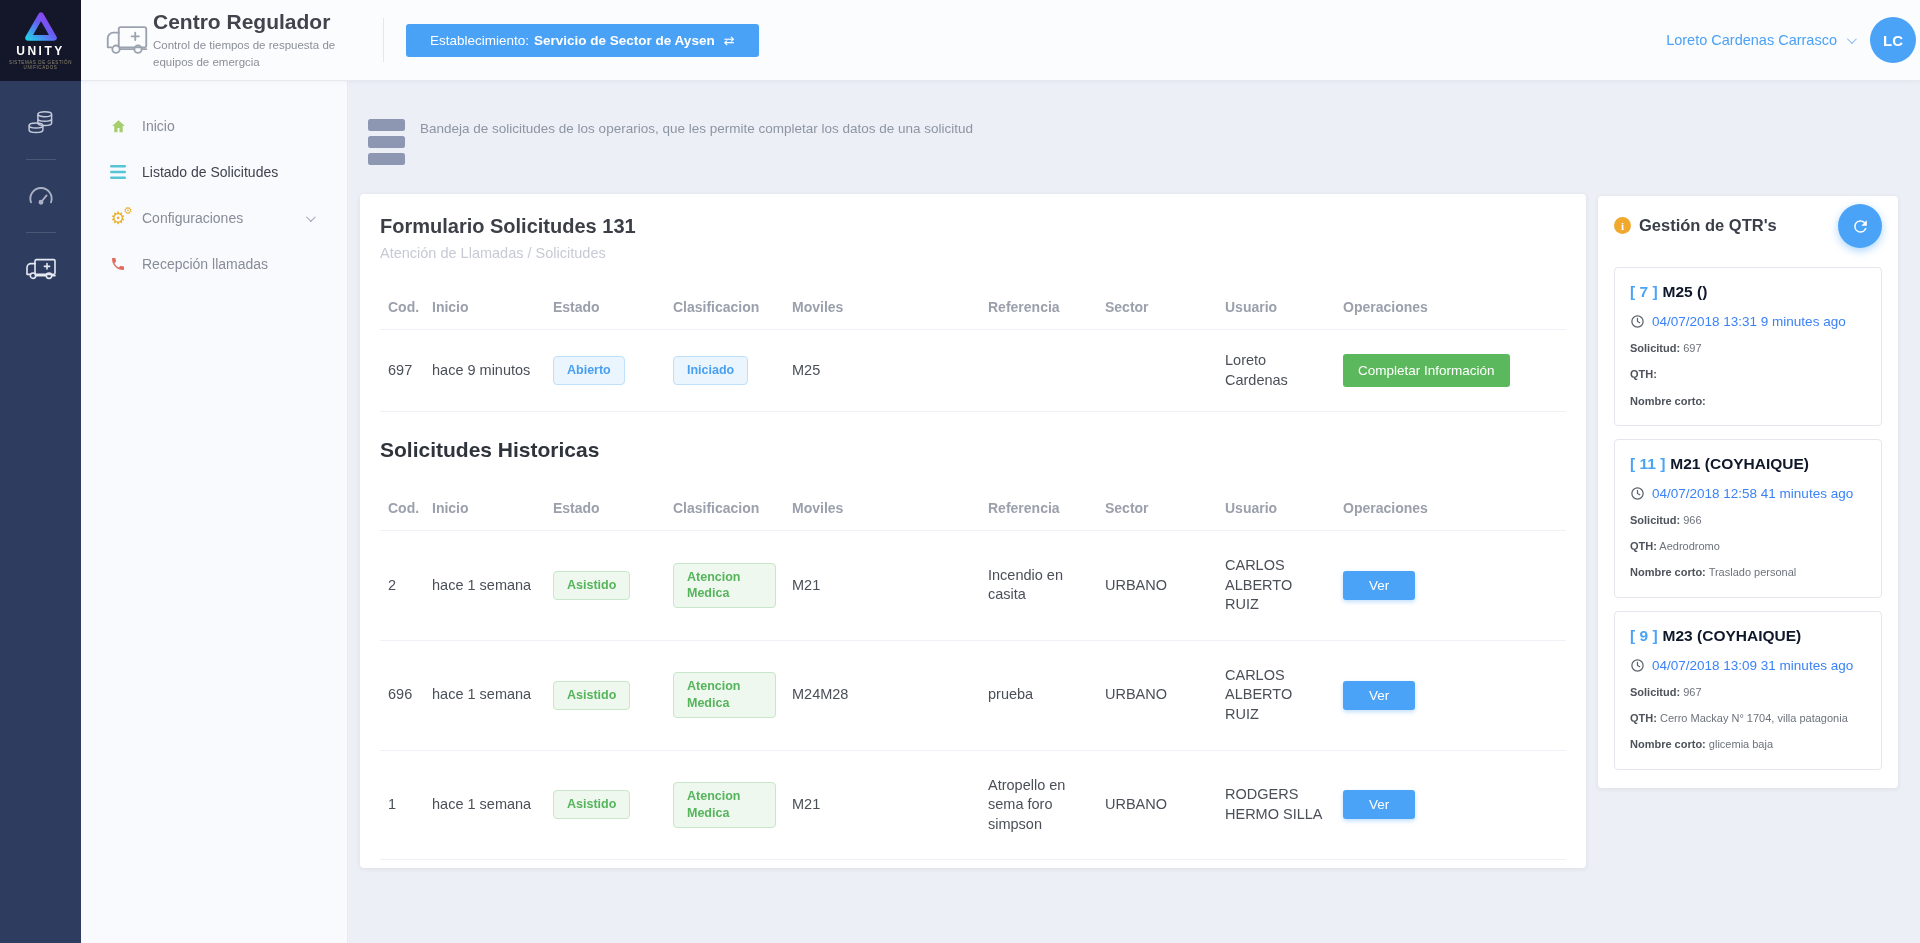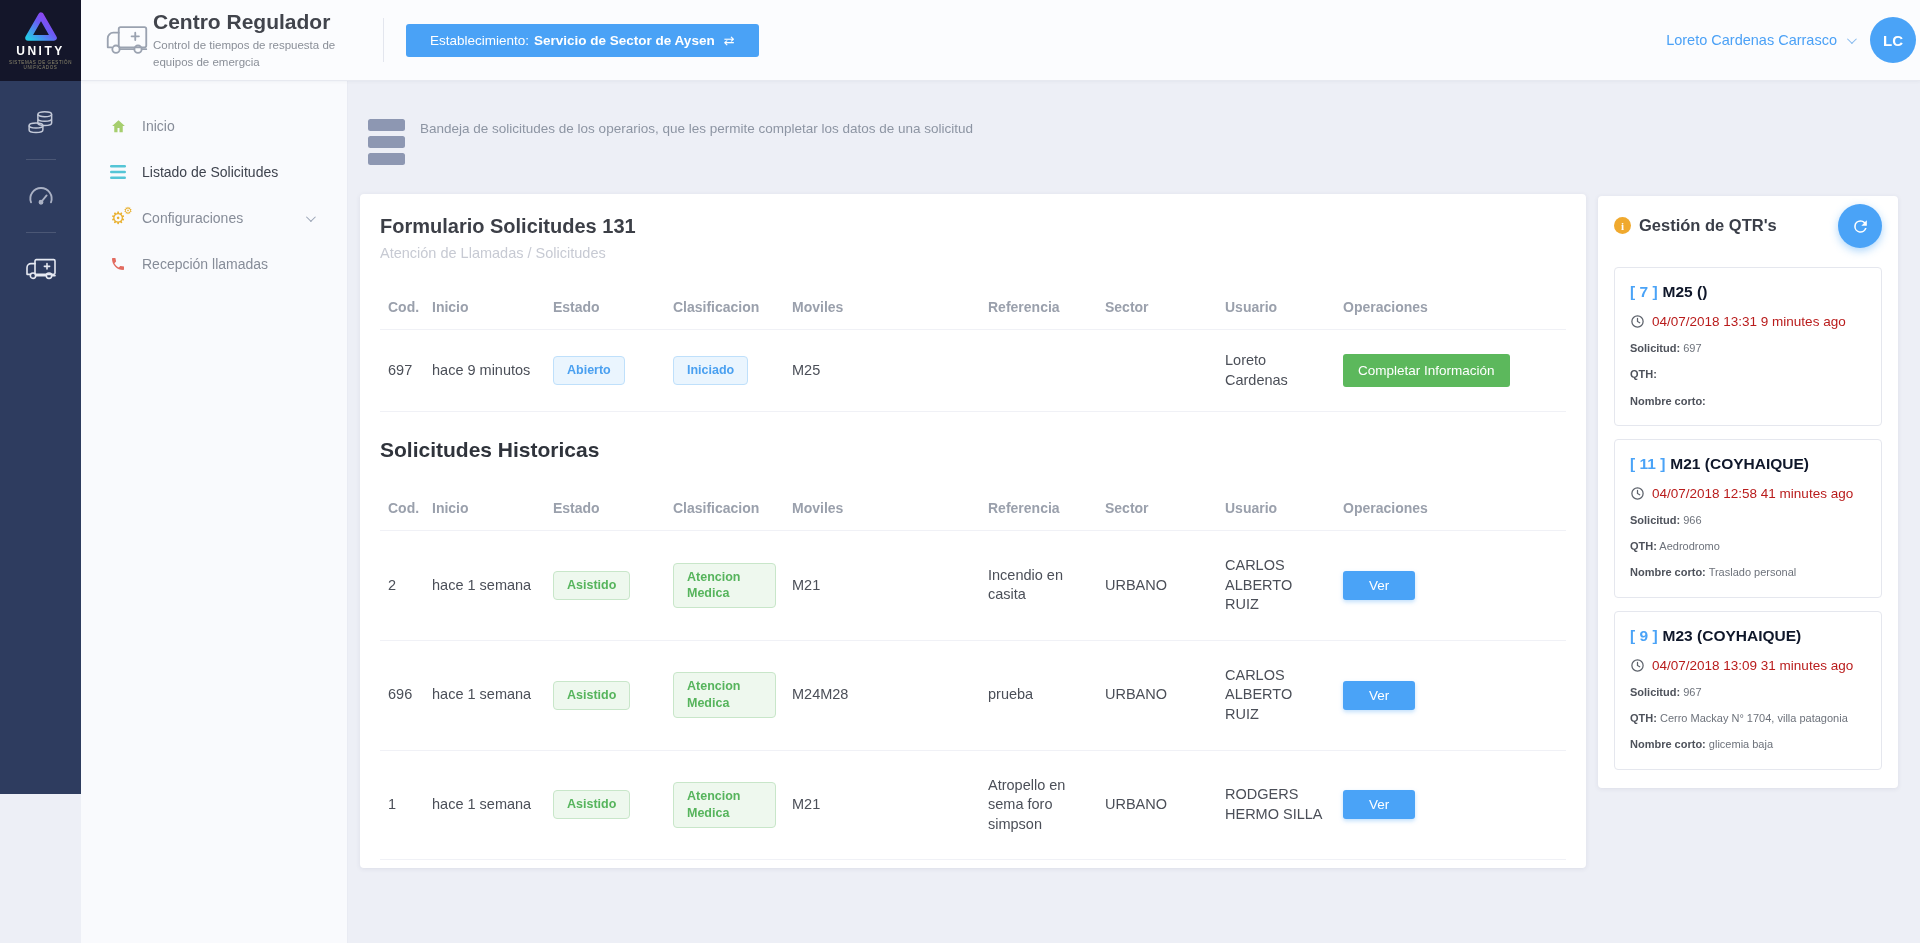--- a/index.html
+++ b/index.html
@@ -3,21 +3,21 @@
 <meta charset="utf-8">
 <style>
   * { box-sizing: border-box; margin: 0; padding: 0; }
   html,body { width:1920px; height:943px; }
   body {
     font-family: "Liberation Sans", "DejaVu Sans", sans-serif;
     background:#edeff6; color:#4b4f58; overflow:hidden; position:relative;
   }
 
   
-  .rail { position:absolute; left:0; top:0; width:81px; height:794px; background:#2e3c5f; z-index:30; }
+  .rail { position:absolute; left:0; top:0; width:81px; height:943px; background:#2e3c5f; z-index:30; }
   .logo-block { width:81px; height:81px; background:#14162a; display:flex; flex-direction:column; align-items:center; justify-content:center; cursor:pointer; }
   .logo-word { color:#fff; font-weight:bold; font-size:12px; letter-spacing:2.5px; margin-top:2px; }
   .logo-sub { color:#8f8a6e; font-size:4.5px; letter-spacing:.6px; margin-top:2px; text-align:center; }
   .rail-nav { padding-top:22px; display:flex; flex-direction:column; align-items:center; }
   .rail-btn { width:81px; height:40px; background:none; border:none; display:flex; align-items:center; justify-content:center; cursor:pointer; }
   .rail-div { width:30px; border-top:1px solid rgba(255,255,255,.14); margin:16px 0; }
 
   
   .header { position:absolute; left:81px; top:0; right:0; height:81px; background:#fbfcfe;
     border-bottom:1px solid #e7e9f0; box-shadow:0 1px 3px rgba(60,70,100,.05); display:flex; align-items:center; z-index:20; }
@@ -79,21 +79,21 @@
   .info-icon { width:17px; height:17px; border-radius:50%; background:#f0a92e; color:#fff; font-size:11px; font-weight:bold;
     display:inline-flex; align-items:center; justify-content:center; font-family:"Liberation Serif", serif; }
   .qtr-title { font-size:16.5px; font-weight:bold; color:#3a3e48; }
   .refresh-btn { position:absolute; top:8px; right:16px; width:44px; height:44px; border-radius:50%; border:none; background:#4aa3f7;
     display:flex; align-items:center; justify-content:center; cursor:pointer; box-shadow:0 3px 8px rgba(74,163,247,.45); }
   .qtr-cards { margin-top:32px; display:flex; flex-direction:column; gap:13px; }
   .qtr-card { border:1px solid #e5e7ee; border-radius:4px; padding:15px 15px 17px; }
   .qtr-card-title { font-size:15.5px; font-weight:bold; }
   .qtr-count { color:#4aa3f7; }
   .qtr-name { color:#0f172a; margin-left:5px; }
-  .qtr-meta { display:flex; align-items:center; gap:7px; color:#b91c1c; font-size:13.5px; margin-top:13px; }
+  .qtr-meta { display:flex; align-items:center; gap:7px; color:#3b82f6; font-size:13.5px; margin-top:13px; }
   .qtr-line { font-size:11px; margin-top:12px; color:#6d727b; line-height:1.3; }
   .qtr-line b { color:#4e525b; }
 </style>
 </head>
 <body>
 
 <aside class="rail">
   <div class="logo-block">
     <svg width="34" height="30" viewBox="0 0 40 36">
       <defs>

